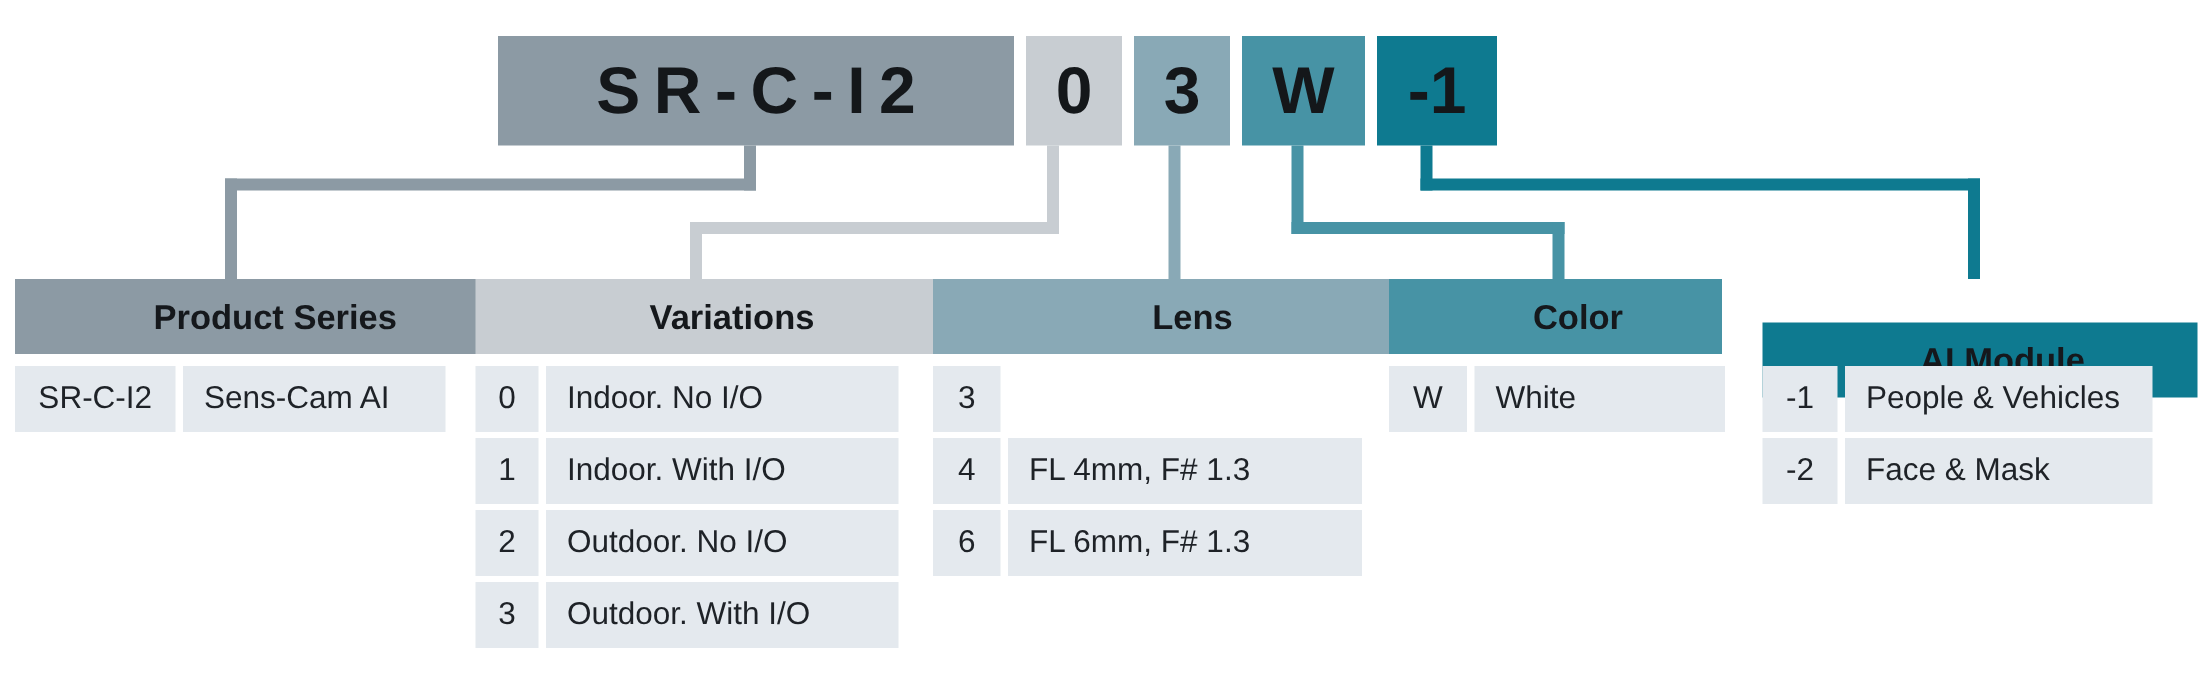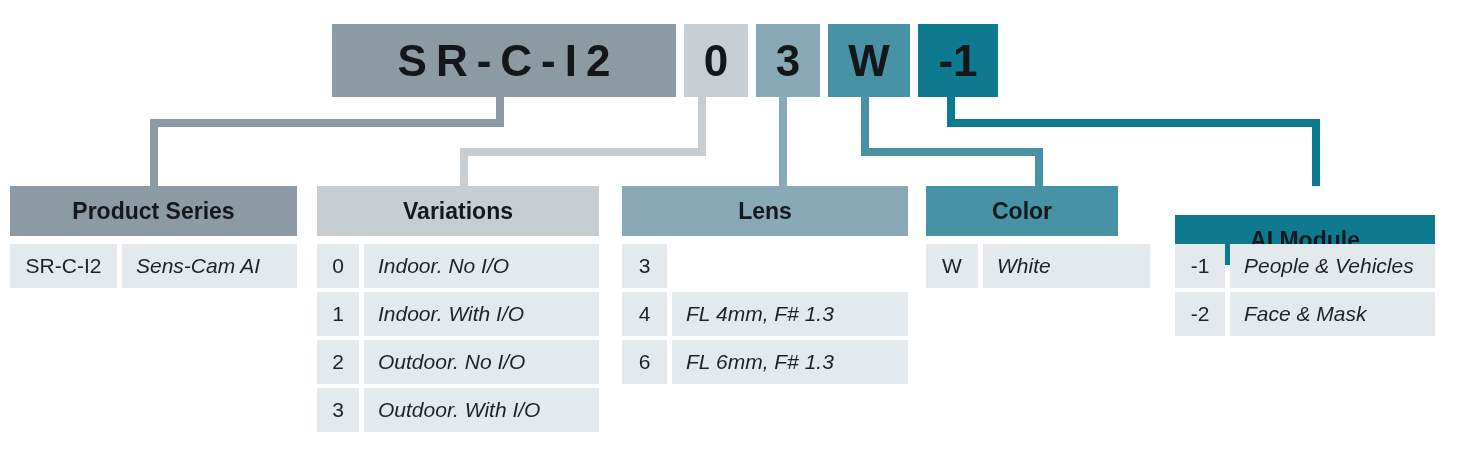--- a/index.html
+++ b/index.html
@@ -17,30 +17,30 @@
   .pn-var    { left:684px; width:64px; }
   .pn-lens   { left:756px; width:64px; }
   .pn-color  { left:828px; width:82px; }
   .pn-ai     { left:918px; width:80px; }
   
   .seg { position:absolute; z-index:1; }
   
   .hdr {
     position:absolute; top:186px; height:50px;
     display:flex; align-items:center; justify-content:center;
-    font-size:23px; font-weight:700; color:#15181c; z-index:2;
+    font-size:23px; font-weight:700; color:#15181c; z-index:2;padding-left:30px;
   }
   
   .cell {
     position:absolute; height:44px; background:#e4e9ee;
     display:flex; align-items:center;
     font-size:21px; color:#1e2227; z-index:2;
   }
   .code { justify-content:center; }
-  .desc { justify-content:flex-start; padding-left:14px; box-sizing:border-box;font-style:italic; }
+  .desc { justify-content:flex-start; padding-left:14px; box-sizing:border-box; }
 </style>
 </head>
 <body>
 
 <div class="canvas">
 
   <div class="seg" style="left: 496px; top: 97px; width: 8px; height: 30px; background-color: rgb(140, 154, 164);"></div>
   <div class="seg" style="left: 150px; top: 119px; width: 354px; height: 8px; background-color: rgb(140, 154, 164);"></div>
   <div class="seg" style="left: 150px; top: 119px; width: 8px; height: 67px; background-color: rgb(140, 154, 164);"></div>
 

